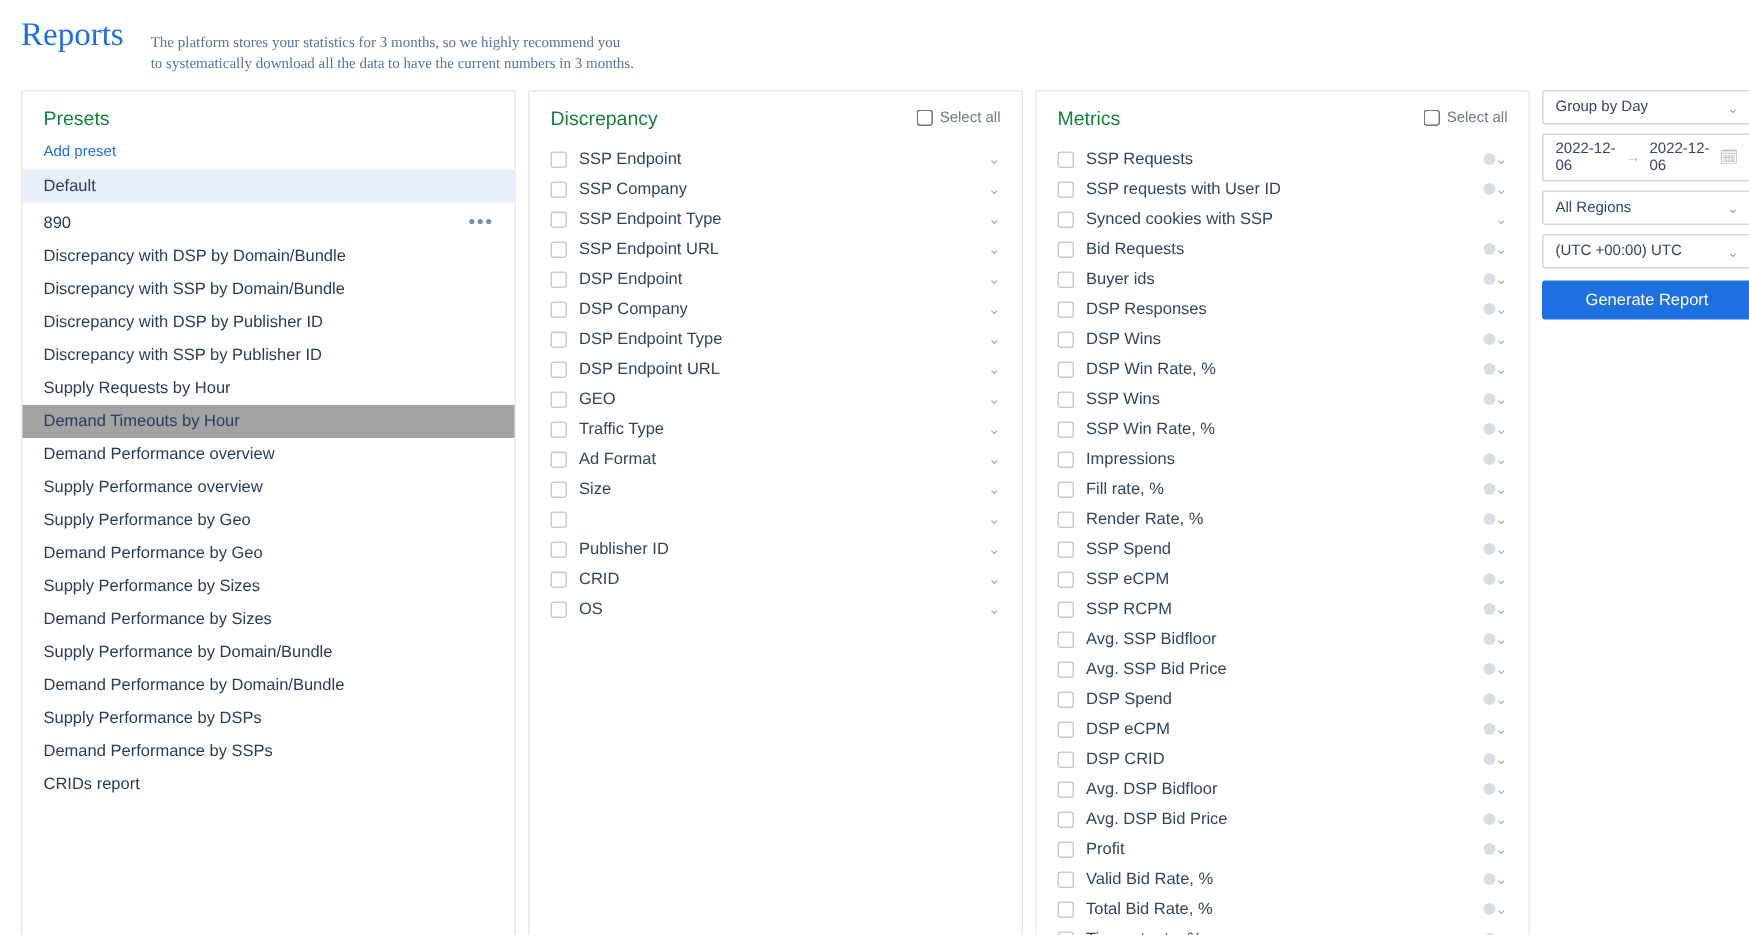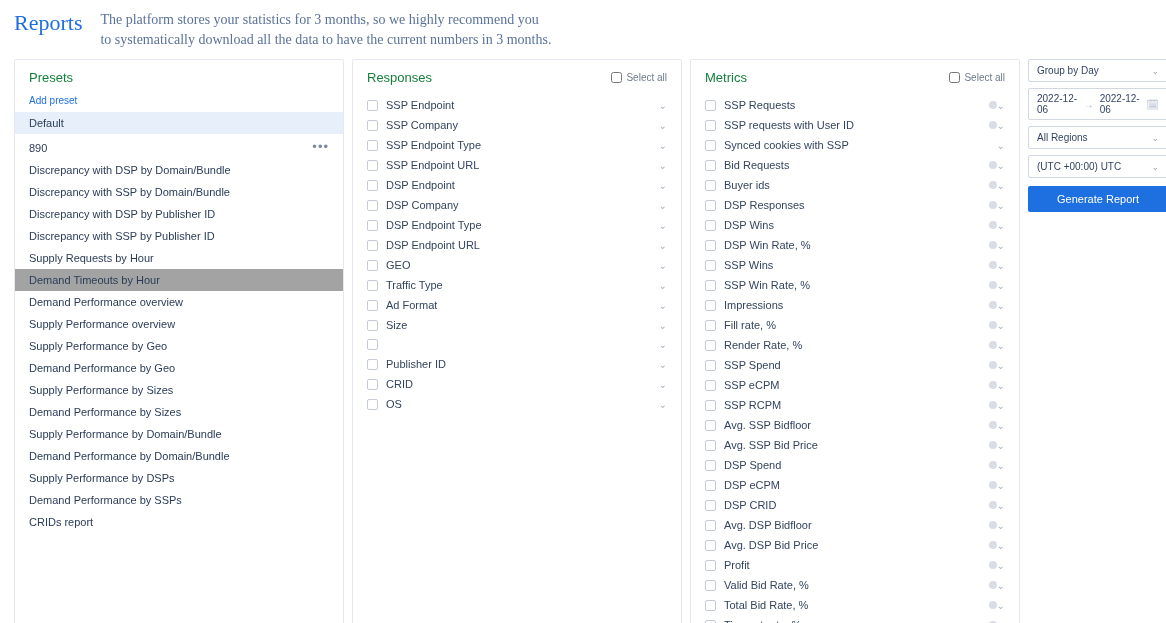--- a/index.html
+++ b/index.html
@@ -1,19 +1,19 @@
 <!DOCTYPE html>
 <html><head>
 <meta charset="utf-8">
 <style>
   * { box-sizing: border-box; margin: 0; padding: 0; }
   body { font-family: Arial, Helvetica, sans-serif; font-size: 11px; color: #333; background: #fff; padding: 10px 14px; width: 1166px; }
   .header { display: flex; align-items: flex-start; gap: 18px; margin-bottom: 10px; font-family: Liberation Serif, serif; }
   .page-title { font-size: 22px; font-weight: 400; color: #1e6fe0; }
-  .page-desc { font-size: 14px; color: #5a7299; line-height: 1.4; }
+  .page-desc { font-size: 10px; color: #5a7299; line-height: 1.4; margin-top: 12px; }
   .layout { display: grid; grid-template-columns: 330px 330px 330px 140px; gap: 8px; }
   .panel { border: 1px solid #e5e9ef; border-radius: 2px; background: #fff; padding: 10px 0; }
   .panel-header { display: flex; justify-content: space-between; align-items: center; padding: 0 14px 10px; }
   .panel-title { font-size: 13px; font-weight: 500; color: #15803d; }
   .select-all { display: flex; align-items: center; gap: 4px; font-size: 10px; color: #6d7a8a; }
   .select-all input { width: 11px; height: 11px; cursor: pointer; }
   .add-preset { display: block; padding: 0 14px 6px; font-size: 10px; color: #1e6fe0; cursor: pointer; }
   .preset-list { list-style: none; }
   .preset-item { padding: 5px 14px; font-size: 11px; color: #2a3c58; cursor: pointer; display:flex; justify-content: space-between; align-items:flex-end; }
   .preset-item.selected { background: #e6effa; }
@@ -108,21 +108,21 @@
           <span>Demand Performance by SSPs</span>
         </li>
         <li class="preset-item">
           <span>CRIDs report</span>
         </li>
       </ul>
   </div>
 
   <div class="panel">
     <div class="panel-header">
-      <span class="panel-title">Responses</span>
+      <span class="panel-title">Discrepancy</span>
       <label class="select-all">
         <input type="checkbox" style="">
         <span>Select all</span>
       </label>
     </div>
     <ul class="row-list" id="attr-list">
         <li class="row">
           <input type="checkbox" style="">
           <span class="label">SSP Endpoint</span>
           <span class="chevron">⌄</span>

